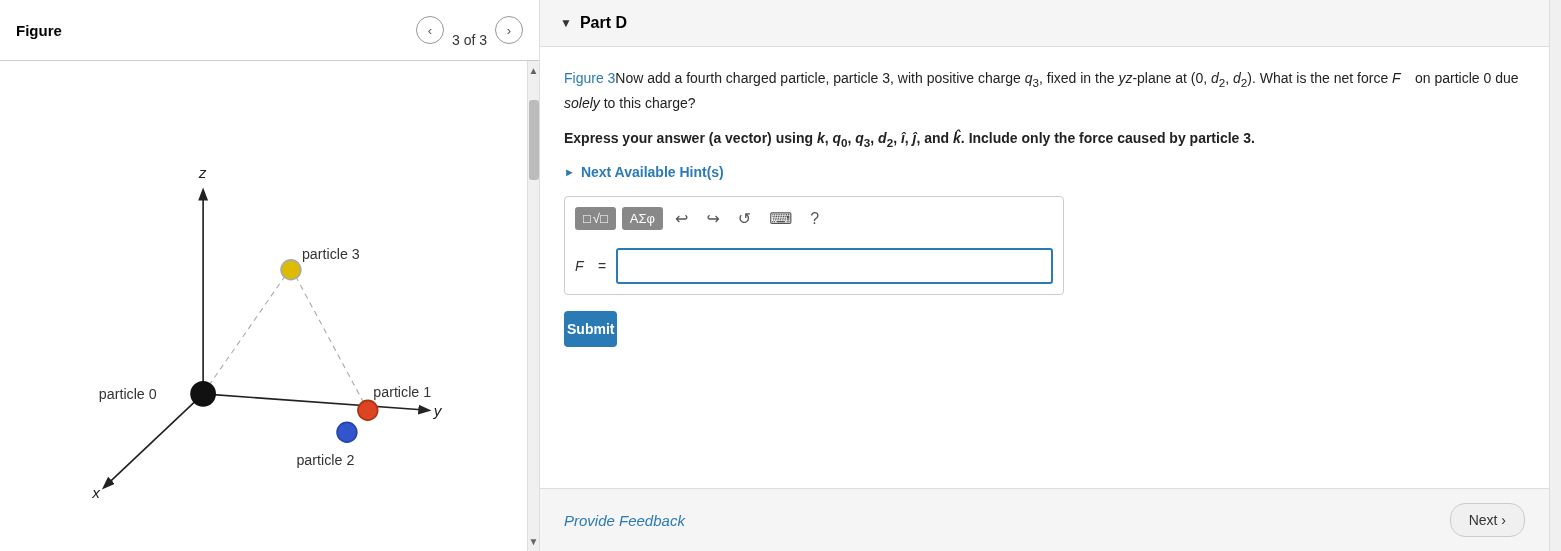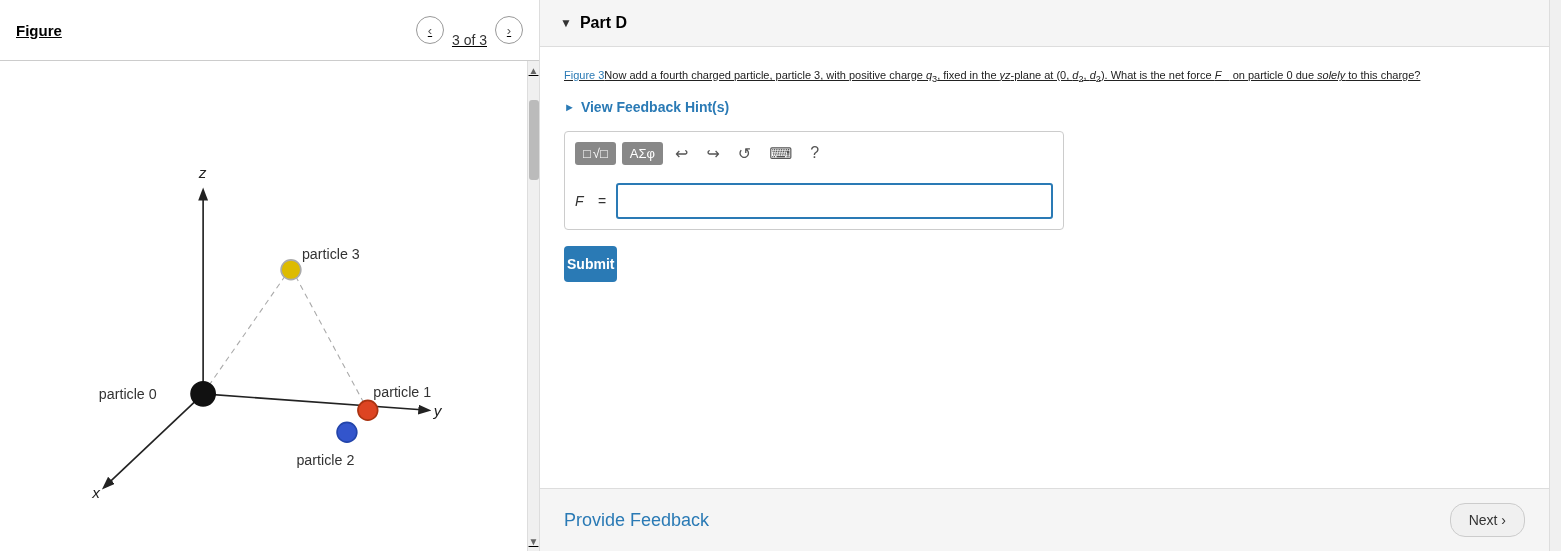--- a/index.html
+++ b/index.html
@@ -13,21 +13,20 @@
     }
 
     
     .left-panel {
       width: 540px;
       background: #fff;
       border-right: 1px solid #ddd;
       display: flex;
       flex-direction: column;
       flex-shrink: 0;
-      text-decoration: underline;
     }
 
     .figure-header {
       display: flex;
       align-items: center;
       justify-content: space-between;
       padding: 12px 16px;
       border-bottom: 1px solid #ccc;
     }
 
@@ -131,25 +130,24 @@
       text-align: right;
     }
 
     .part-body {
       padding: 20px 24px;
       background: #fff;
       flex: 1;
     }
 
     .problem-text {
-      font-size: 11px;
+      font-size: 14px;
       line-height: 1.6;
       color: #222;
       margin-bottom: 12px;
-      text-decoration: underline;
     }
 
     .problem-text a {
       color: #2a7ab5;
       text-decoration: none;
     }
 
     .instruction-text {
       font-size: 14px;
       line-height: 1.6;
@@ -257,22 +255,23 @@
       justify-content: space-between;
       padding: 14px 24px;
       border-top: 1px solid #ddd;
       background: #f5f5f5;
       margin-top: auto;
     }
 
     .provide-feedback-link {
       color: #2a7ab5;
       text-decoration: none;
-      font-size: 18px;
-      cursor: pointer;
+      font-size: 15px;
+      cursor: pointer;
+      font-style: italic;
     }
 
     .next-btn {
       background: #f0f0f0;
       border: 1px solid #ccc;
       border-radius: 15px;
       padding: 8px 18px;
       font-size: 14px;
       cursor: pointer;
       display: flex;
@@ -367,25 +366,28 @@
     <span class="part-title">Part D</span>
   </div>
 
   <div class="part-body">
     
     <p class="problem-text">
       <a href="#">Figure 3</a>Now add a fourth charged particle, particle 3, with positive charge <i>q</i><sub>3</sub>, fixed in the <i>yz</i>-plane at (0,&nbsp;<i>d</i><sub>2</sub>,&nbsp;<i>d</i><sub>2</sub>). What is the net force <i>F⃗</i> on particle 0 due <i>solely</i> to this charge?
     </p>
 
     
+    <p class="instruction-text">
+      Express your answer (a vector) using <i>k</i>, <i>q</i><sub>0</sub>, <i>q</i><sub>3</sub>, <i>d</i><sub>2</sub>, <i>î</i>, <i>ĵ</i>, and <i>k̂</i>. Include only the force caused by particle 3.
+    </p>
 
     
     <div class="hint-link">
       <span class="hint-arrow">►</span>
-      <span>View Feedback Hint(s)</span>
+      <span>Next Available Hint(s)</span>
     </div>
 
     
     <div class="math-input-container">
 
       <div class="math-toolbar">
         <button class="toolbar-btn toolbar-btn-gray">
           <span>□</span>
           <span>√□</span>
         </button>

